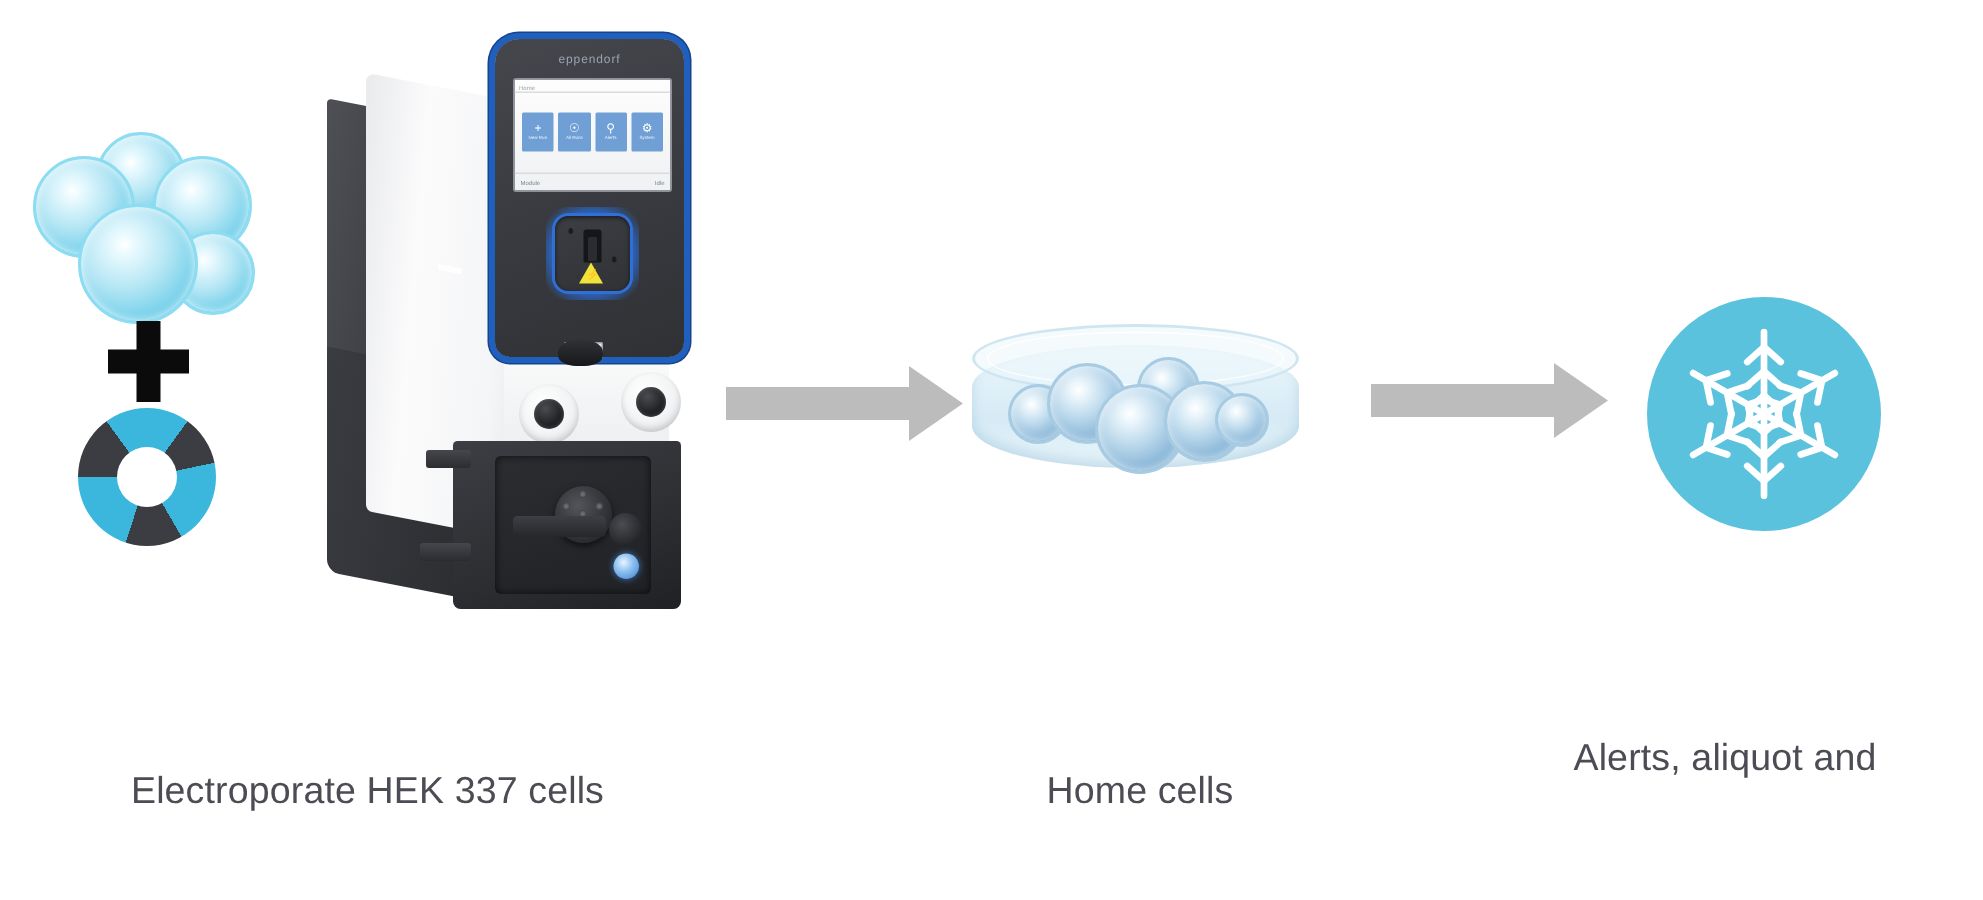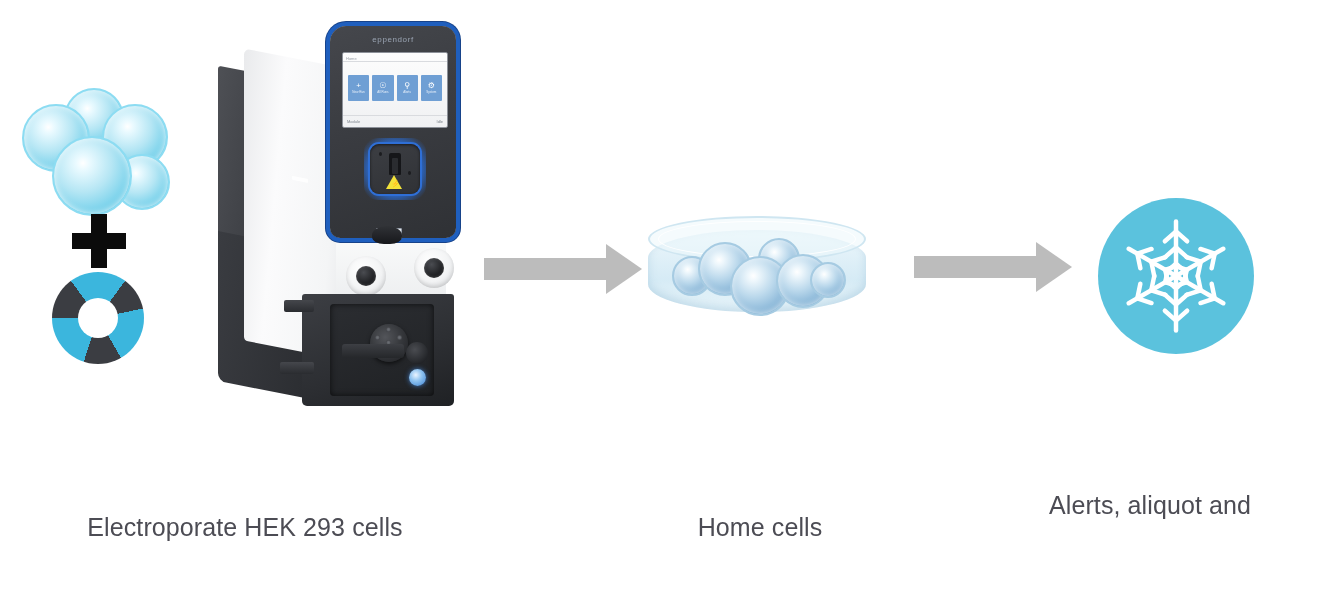--- a/index.html
+++ b/index.html
@@ -478,21 +478,21 @@
           <line x1="50" y1="73" x2="41" y2="65"></line>
             <line x1="50" y1="73" x2="59" y2="65"></line>
           <line x1="50" y1="60" x2="42" y2="53"></line>
             <line x1="50" y1="60" x2="58" y2="53"></line>
         </g>
       </g>
     </svg>
   </div>
 
   <div class="caption" style="left:0px; top:442px; width:490px;">
-    <div>Electroporate HEK 293 cells</div>
+    <div>Electroporate HEK 337 cells</div>
     
   </div>
 
   <div class="caption" style="left:600px; top:442px; width:320px;">
     <div>Home cells</div>
     
   </div>
 
   <div class="caption" style="left:1000px; top:420px; width:300px;">
     <div>Alerts, aliquot and</div>

